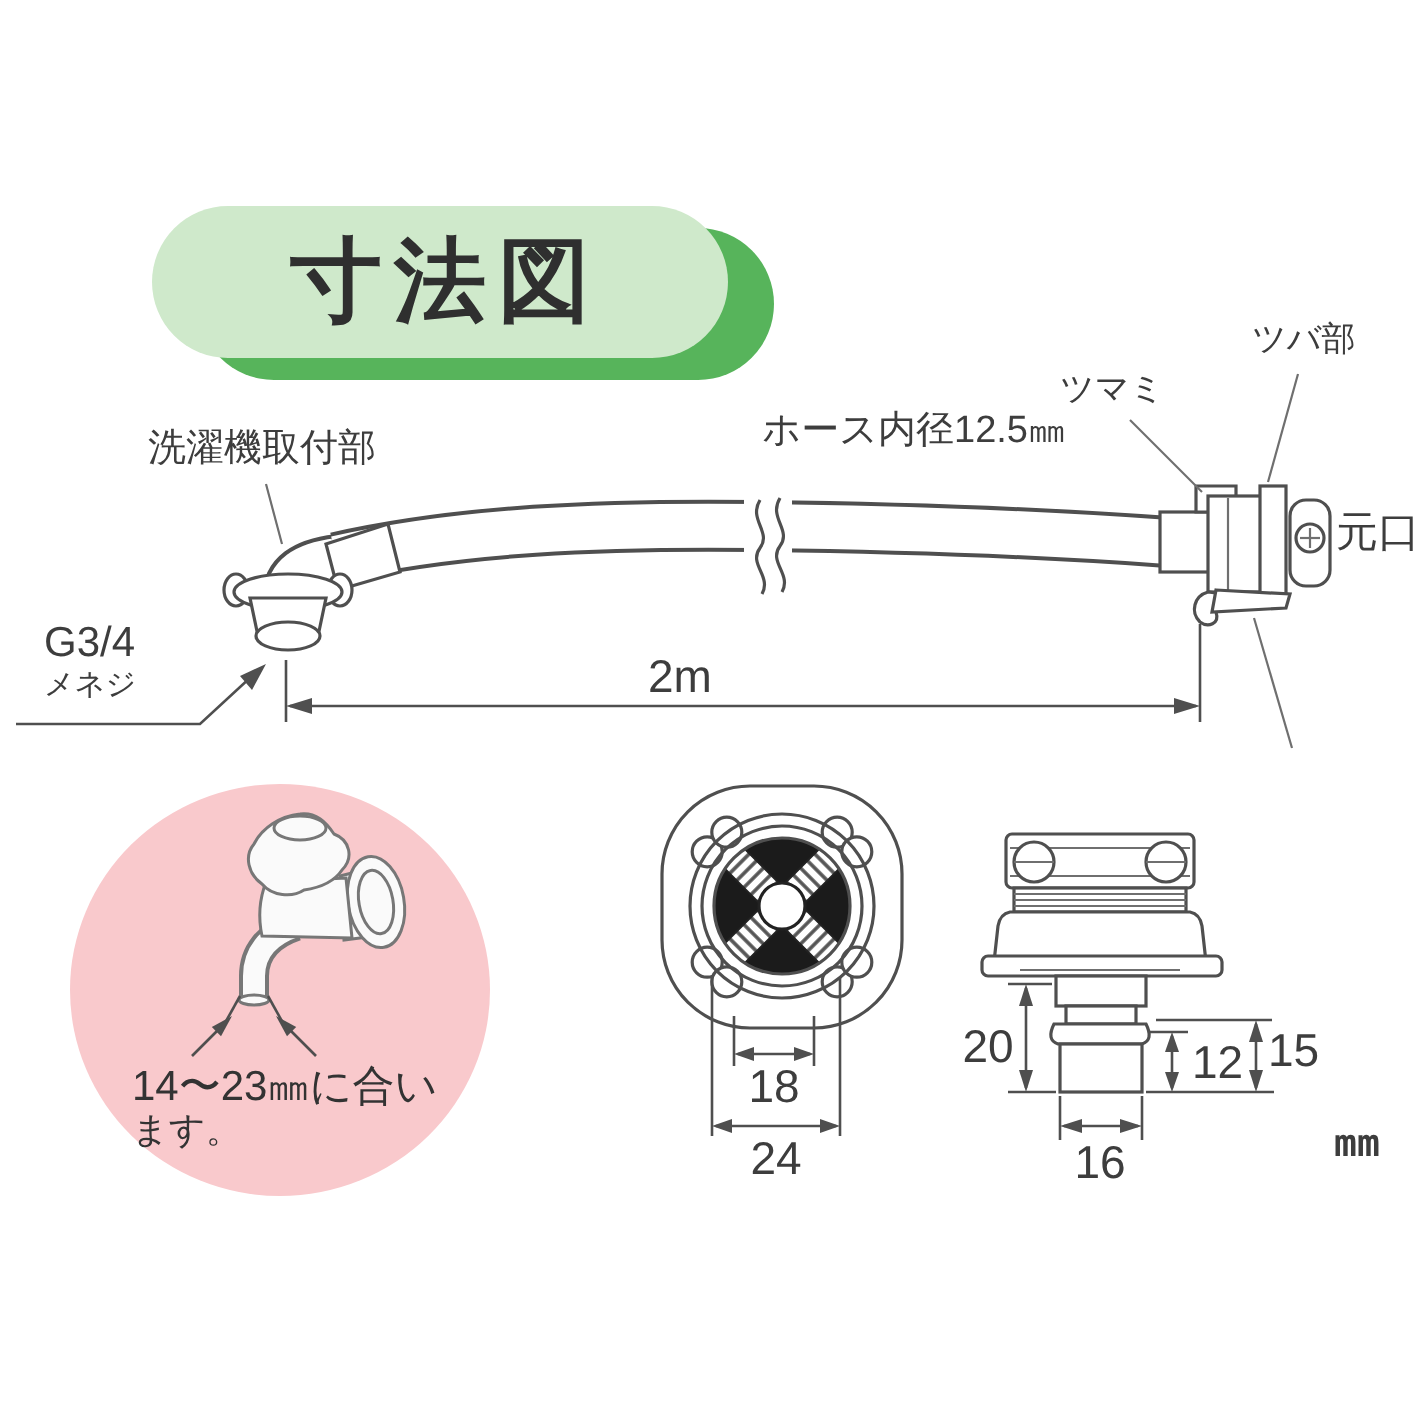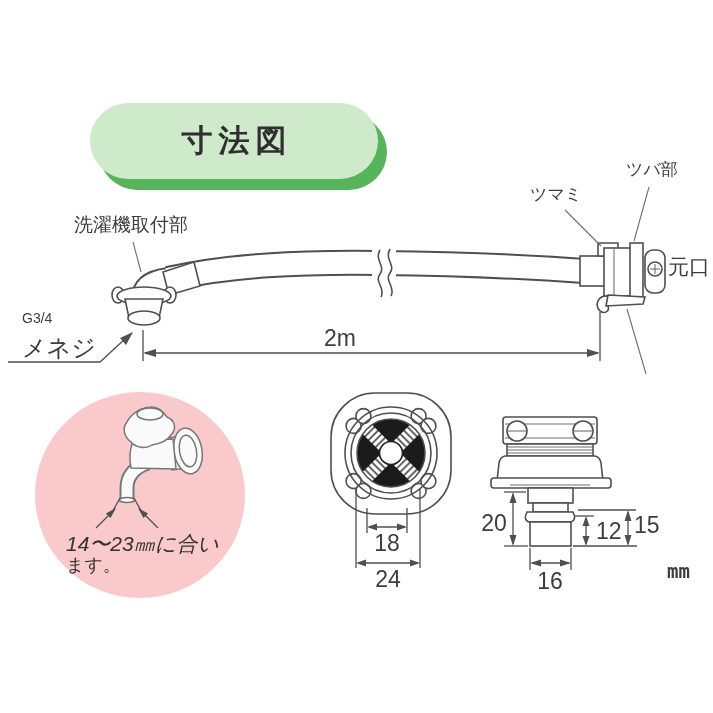--- a/index.html
+++ b/index.html
@@ -1,40 +1,40 @@
 <!DOCTYPE html>
 <html><head>
 <meta charset="utf-8">
 <style>
   html,body{margin:0;padding:0;background:#fff;}
   .stage{position:relative;width:713px;height:713px;background:#ffffff;overflow:hidden;
          font-family:"Liberation Sans", sans-serif;}
   
   .badge-shadow{position:absolute;left:99px;top:114px;width:288px;height:76px;
                 border-radius:40px;background:#57b45b;}
-  .badge{position:absolute;left:90px;top:103px;width:288px;height:76px;border-radius:40px;
+  .badge{position:absolute;left:76px;top:103px;width:288px;height:76px;border-radius:40px;
          background:#cfe9cb;display:flex;align-items:center;justify-content:center;
-         font-size:31px;font-weight:bold;letter-spacing:6px;padding-left:6px;
+         font-size:46px;font-weight:bold;letter-spacing:6px;padding-left:6px;
          color:#2f2f2f;box-sizing:border-box;}
   
   .pink-circle{position:absolute;left:35px;top:392px;width:210px;height:206px;
                border-radius:50%;background:#f9c9cc;}
   
   .lbl{position:absolute;color:#3d3d3d;white-space:nowrap;font-size:17px;line-height:1.05;}
   .lbl-attach{left:74px;top:215px;font-size:19px;}
   .lbl-inner{left:350px;top:206px;width:183px;text-align:right;font-size:19px;}
   .lbl-outer{left:350px;top:227px;width:183px;text-align:right;font-size:19px;}
   .lbl-knob{left:530px;top:186px;}
   .lbl-flange{left:626px;top:161px;}
   .lbl-outlet{left:668px;top:256px;font-size:21px;}
-  .lbl-thread1{left:22px;top:311px;font-size:14px;}
-  .lbl-thread2{left:22px;top:335px;font-size:24px;}
+  .lbl-thread1{left:22px;top:311px;font-size:21px;}
+  .lbl-thread2{left:22px;top:335px;font-size:15px;}
   .lbl-2m{left:324px;top:326px;font-size:23px;}
   .lbl-lock{left:577px;top:376px;}
-  .lbl-note1{left:66px;top:533px;font-size:21px;color:#333;font-style:italic;}
+  .lbl-note1{left:66px;top:533px;font-size:21px;color:#333;}
   .lbl-note2{left:66px;top:556px;font-size:18px;color:#333;}
   svg.art{position:absolute;left:0;top:0;z-index:2;}
   .lbl,.badge{z-index:3;}
   .pink-circle{z-index:1;}
   
   .ln{stroke:#4f4f4f;stroke-width:1.6;fill:none;}
   .thin{stroke:#6f6f6f;stroke-width:1.1;fill:none;}
   .wh{stroke:#4f4f4f;stroke-width:1.6;fill:#ffffff;}
   .dim{stroke:#4f4f4f;stroke-width:1.3;fill:none;}
   .ah{fill:#4f4f4f;stroke:none;}
@@ -234,20 +234,21 @@
         <line class="dim" x1="120" y1="498" x2="110" y2="516"></line>
         <line class="dim" x1="134" y1="498" x2="144" y2="516"></line>
       </g>
     </g>
   </svg>
 
   <div class="badge-shadow"></div>
   <div class="badge">寸法図</div>
 
   <div class="lbl lbl-attach">洗濯機取付部</div>
+  <div class="lbl lbl-inner">ホース内径12.5㎜</div>
   <div class="lbl lbl-knob">ツマミ</div>
   <div class="lbl lbl-flange">ツバ部</div>
   <div class="lbl lbl-outlet">元口</div>
   <div class="lbl lbl-thread1">G3/4</div>
   <div class="lbl lbl-thread2">メネジ</div>
   <div class="lbl lbl-2m">2m</div>
   <div class="lbl lbl-note1">14〜23㎜に合い</div>
   <div class="lbl lbl-note2">ます。</div>
 
 </div>

